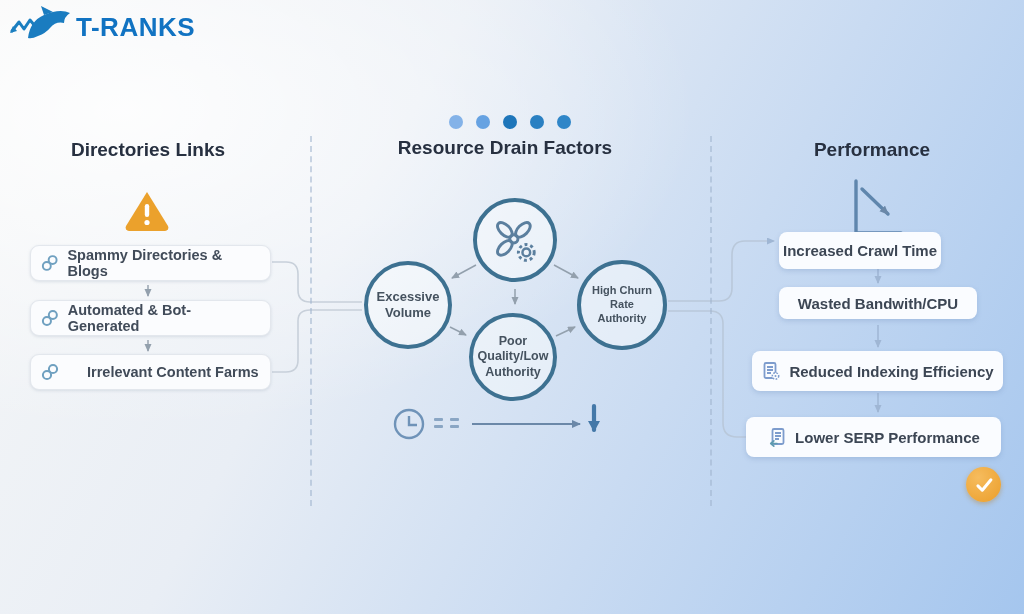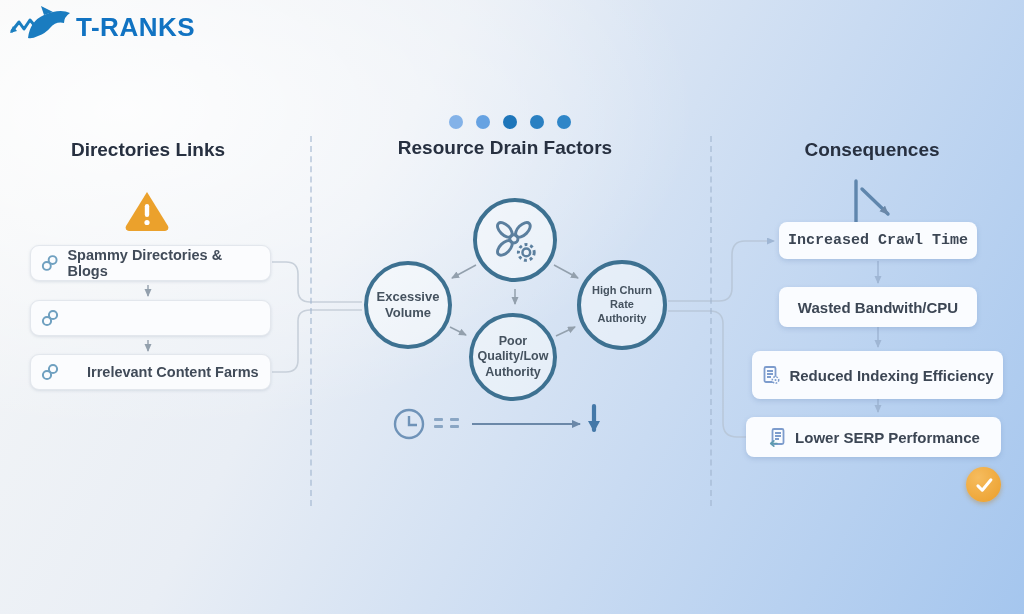--- a/index.html
+++ b/index.html
@@ -39,23 +39,23 @@
           background:rgba(252,254,255,.45);display:flex;align-items:center;justify-content:center;
           text-align:center;font-weight:700;color:#45525f;box-sizing:border-box;z-index:2;line-height:1.25;}
   .circle.hub{left:473px;top:198px;width:84px;height:84px;}
   .circle.exc{left:364px;top:261px;width:88px;height:88px;font-size:13px;padding:6px;}
   .circle.poor{left:469px;top:313px;width:88px;height:88px;font-size:12.5px;padding:5px;}
   .circle.churn{left:577px;top:260px;width:90px;height:90px;font-size:11px;padding:6px;}
   
   .rbox{position:absolute;background:#fafcff;border-radius:8px;
         box-shadow:0 2px 5px rgba(110,140,185,.3);display:flex;align-items:center;justify-content:center;
         gap:8px;font-size:15px;font-weight:600;color:#3c4654;box-sizing:border-box;z-index:2;}
-  .rbox.r1{left:779px;top:222px;width:198px;height:37px;font-family:Liberation Mono, monospace;}
-  .rbox.r2{left:779px;top:287px;width:198px;height:40px;}
-  .rbox.r3{left:752px;top:351px;width:251px;height:48px;}
+  .rbox.r1{left:779px;top:232px;width:162px;height:37px;}
+  .rbox.r2{left:779px;top:287px;width:198px;height:32px;}
+  .rbox.r3{left:752px;top:351px;width:251px;height:40px;}
   .rbox.r4{left:746px;top:417px;width:255px;height:40px;}
   .check{position:absolute;left:966px;top:467px;width:35px;height:35px;border-radius:50%;
          background:radial-gradient(circle at 35% 30%,#f6bc5e,#eb9e2a);
          box-shadow:0 2px 5px rgba(180,120,30,.4);display:flex;align-items:center;justify-content:center;z-index:3;}
   .wires{position:absolute;left:0;top:0;z-index:1;}
 </style>
 </head>
 <body>
 
 <div class="canvas">
@@ -139,21 +139,21 @@
   <div class="dots">
       <span class="dot" style="background: rgb(131, 178, 232);"></span>
       <span class="dot" style="background: rgb(102, 162, 226);"></span>
       <span class="dot" style="background: rgb(30, 118, 186);"></span>
       <span class="dot" style="background: rgb(42, 128, 194);"></span>
       <span class="dot" style="background: rgb(47, 134, 200);"></span>
     </div>
 
   <h2 class="colh ph" style="margin:0">Directories Links</h2>
   <h2 class="colh rh" style="margin:0">Resource Drain Factors</h2>
-  <h2 class="colh ch" style="margin:0">Consequences</h2>
+  <h2 class="colh ch" style="margin:0">Performance</h2>
   <div class="divider d1"></div>
   <div class="divider d2"></div>
 
   <div class="warn">
     <svg width="48" height="42" viewBox="0 0 48 42">
       <path d="M24,3 L45,37 a3.4,3.4 0 0 1 -3,5 H6 A3.4,3.4 0 0 1 3,37 Z" fill="#eba12c"></path>
       <rect x="21.8" y="15" width="4.4" height="13" rx="2.2" fill="#fff"></rect>
       <circle cx="24" cy="33.5" r="2.6" fill="#fff"></circle>
     </svg>
   </div>
@@ -167,20 +167,21 @@
     </svg>
     <span>Spammy Directories &amp; Blogs</span>
   </div>
   <div class="lbox l2">
     <svg width="18" height="18" viewBox="0 0 18 18">
       <g fill="none" stroke="#6fa0c0" stroke-width="2">
           <circle cx="6" cy="12" r="4.1"></circle>
           <circle cx="12" cy="6" r="4.1"></circle>
         </g>
     </svg>
+    <span>Automated &amp; Bot-Generated</span>
   </div>
   <div class="lbox l3">
     <svg width="18" height="18" viewBox="0 0 18 18">
       <g fill="none" stroke="#6fa0c0" stroke-width="2">
           <circle cx="6" cy="12" r="4.1"></circle>
           <circle cx="12" cy="6" r="4.1"></circle>
         </g>
     </svg>
     <span>Irrelevant Content Farms</span>
   </div>

